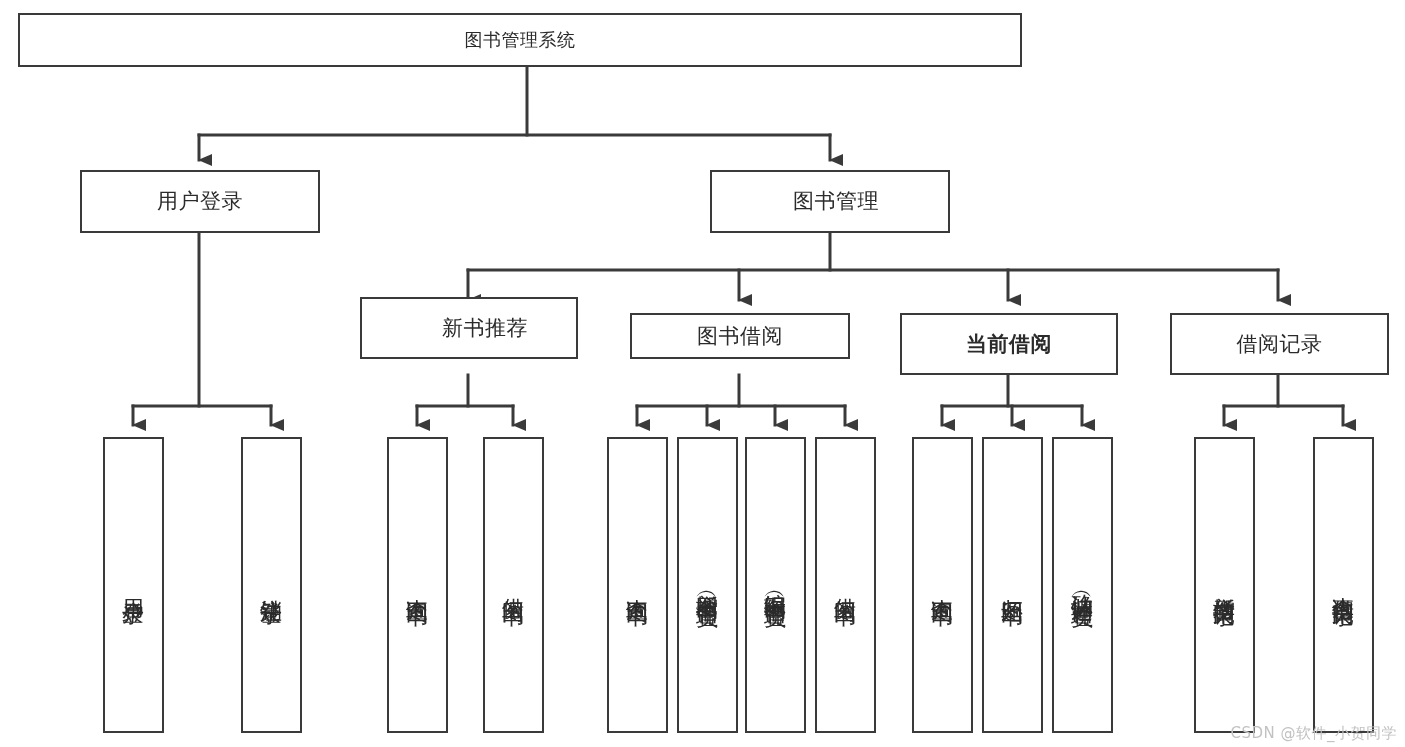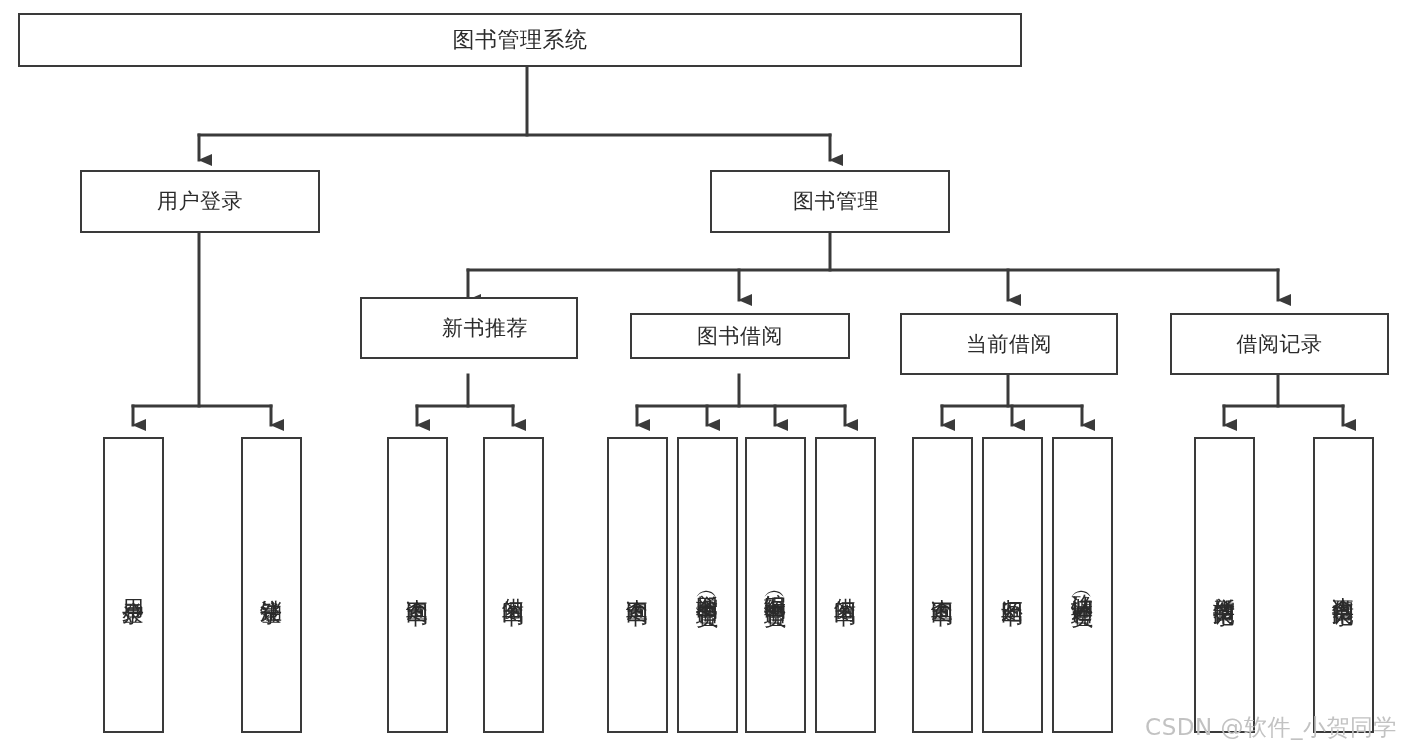--- a/index.html
+++ b/index.html
@@ -41,40 +41,40 @@
     text-align: center;
     line-height: 1.15;
     color: #2b2b2b;
     white-space: nowrap;
   }
   
   .node.h .label {
     font-size: 21px;
     letter-spacing: 0.5px;
   }
-  .node.root .label { font-size: 22px; }
+  .node.root .label { font-size: 18px; }
   
   .node.v {
     align-items: center;
   }
   .node.v .label {
     font-size: 22px;
     line-height: 1.32;
     writing-mode: vertical-rl;
     text-orientation: upright;
     white-space: normal;
     letter-spacing: 2px;
     max-height: 100%;
   }
   
   #watermark {
     position: absolute;
     right: 8px;
     bottom: 4px;
-    font-size: 23px;
+    font-size: 15px;
     color: #c2c2c2;
     letter-spacing: 0.5px;
     user-select: none;
     white-space: nowrap;
   }
 </style>
 </head>
 <body>
 
 <div id="canvas">
@@ -141,21 +141,21 @@
   <div class="node h" style="left:710px; top:170px; width:240px; height:63px;padding-left:12px;">
     <span class="label">图书管理</span>
   </div>
 
   <div class="node h" style="left:360px;  top:297px; width:218px; height:62px;padding-left:32px;">
     <span class="label">新书推荐</span>
   </div>
   <div class="node h" style="left:630px;  top:313px; width:220px; height:46px;">
     <span class="label">图书借阅</span>
   </div>
-  <div class="node h" style="left:900px;  top:313px; width:218px; height:62px;">
+  <div class="node h" style="left:900px;  top:313px; width:218px; height:62px;font-weight:bold;">
     <span class="label">当前借阅</span>
   </div>
   <div class="node h" style="left:1170px; top:313px; width:219px; height:62px;">
     <span class="label">借阅记录</span>
   </div>
 
   <div class="node v" style="left:103px; top:437px; width:61px; height:296px;">
     <span class="label">用户登录</span>
   </div>
   <div class="node v" style="left:241px; top:437px; width:61px; height:296px;">

